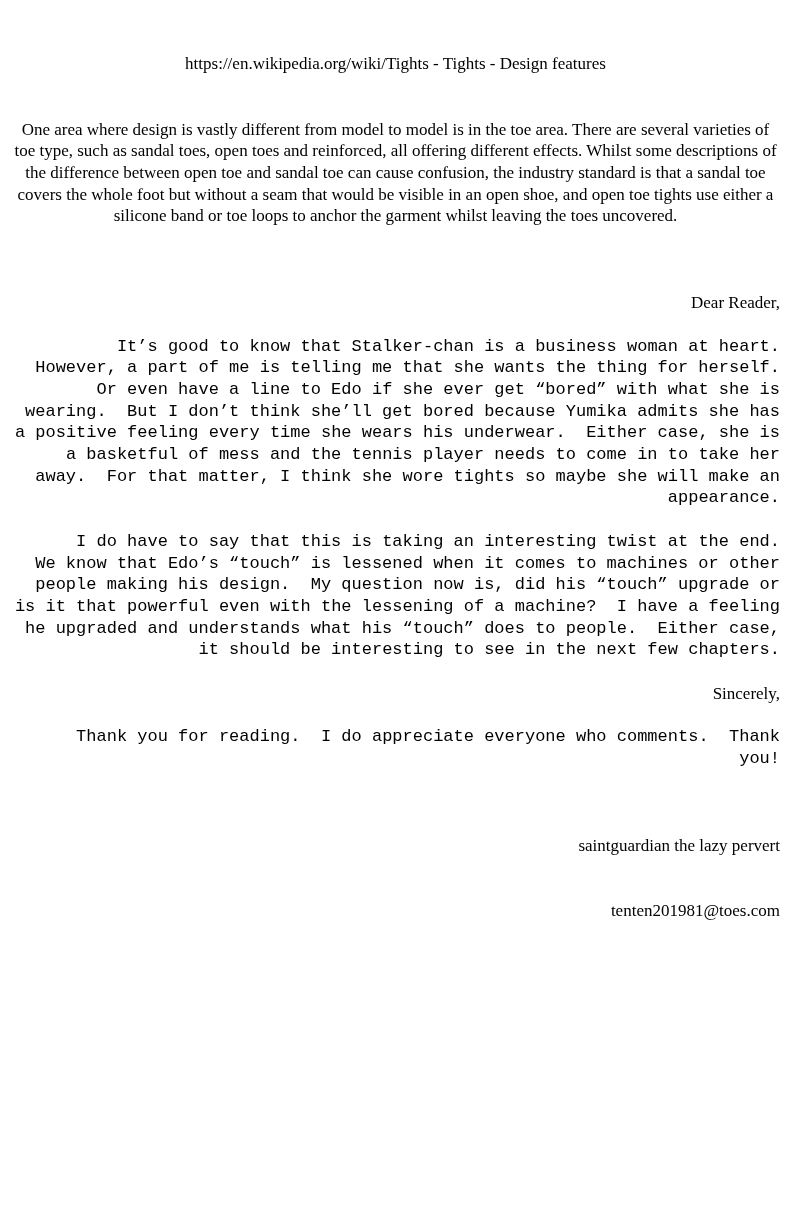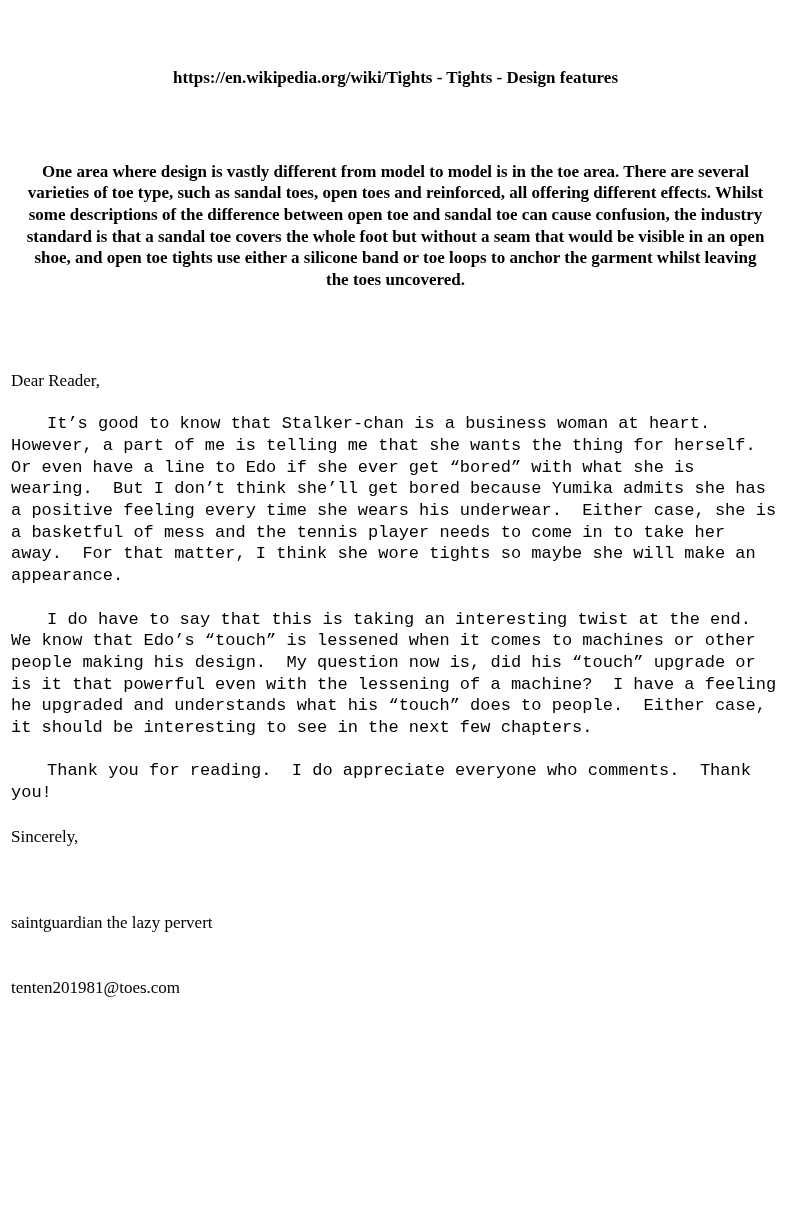--- a/index.html
+++ b/index.html
@@ -15,22 +15,22 @@
   }
   .doc {
     box-sizing: border-box;
     width: 792px;
     padding: 10px 12px 0 11px;
   }
   .excerpt {
     text-align: center;
     white-space: pre-wrap;
   }
-  .excerpt div { margin: 14px; font-weight: bold; }
-  .letter { text-align: left; }
+  .excerpt div { margin: 0; }
+  .letter { text-align: right; }
   .block {
     margin: 21.7px 0 0 0;
     white-space: pre-wrap;
   }
   .indent { text-indent: 36px; font-family: Liberation Mono, monospace; }
   .sig-line { white-space: pre-wrap; font-family: Liberation Serif, serif; }
 </style>
 </head>
 <body>
 
@@ -41,23 +41,23 @@
     <div>One area where design is vastly different from model to model is in the toe area. There are several varieties of toe type, such as sandal toes, open toes and reinforced, all offering different effects. Whilst some descriptions of the difference between open toe and sandal toe can cause confusion, the industry standard is that a sandal toe covers the whole foot but without a seam that would be visible in an open shoe, and open toe tights use either a silicone band or toe loops to anchor the garment whilst leaving the toes uncovered.</div>
   </header>
 
   <main class="letter">
     <div class="block">Dear Reader,</div>
 
     <div class="block indent">It’s good to know that Stalker-chan is a business woman at heart.  However, a part of me is telling me that she wants the thing for herself.  Or even have a line to Edo if she ever get “bored” with what she is wearing.  But I don’t think she’ll get bored because Yumika admits she has a positive feeling every time she wears his underwear.  Either case, she is a basketful of mess and the tennis player needs to come in to take her away.  For that matter, I think she wore tights so maybe she will make an appearance.</div>
 
     <div class="block indent">I do have to say that this is taking an interesting twist at the end.  We know that Edo’s “touch” is lessened when it comes to machines or other people making his design.  My question now is, did his “touch” upgrade or is it that powerful even with the lessening of a machine?  I have a feeling he upgraded and understands what his “touch” does to people.  Either case, it should be interesting to see in the next few chapters.</div>
 
+    <div class="block">Sincerely,</div>
+
     <div class="block indent">Thank you for reading.  I do appreciate everyone who comments.  Thank you!</div>
-
-    <div class="block">Sincerely,</div>
 
     <div class="block">
       <div class="sig-line">saintguardian the lazy pervert</div>
       <div class="sig-line">tenten201981@toes.com</div>
     </div>
   </main>
 
 </div>
 
 </body></html>

